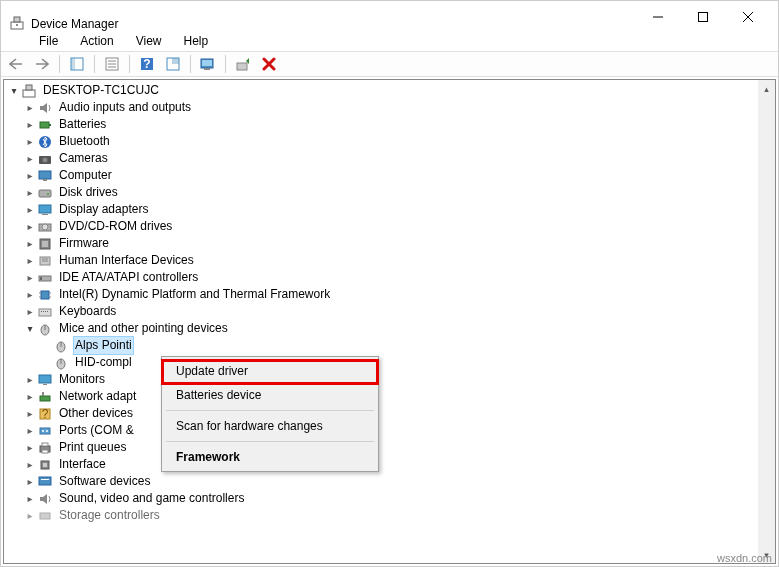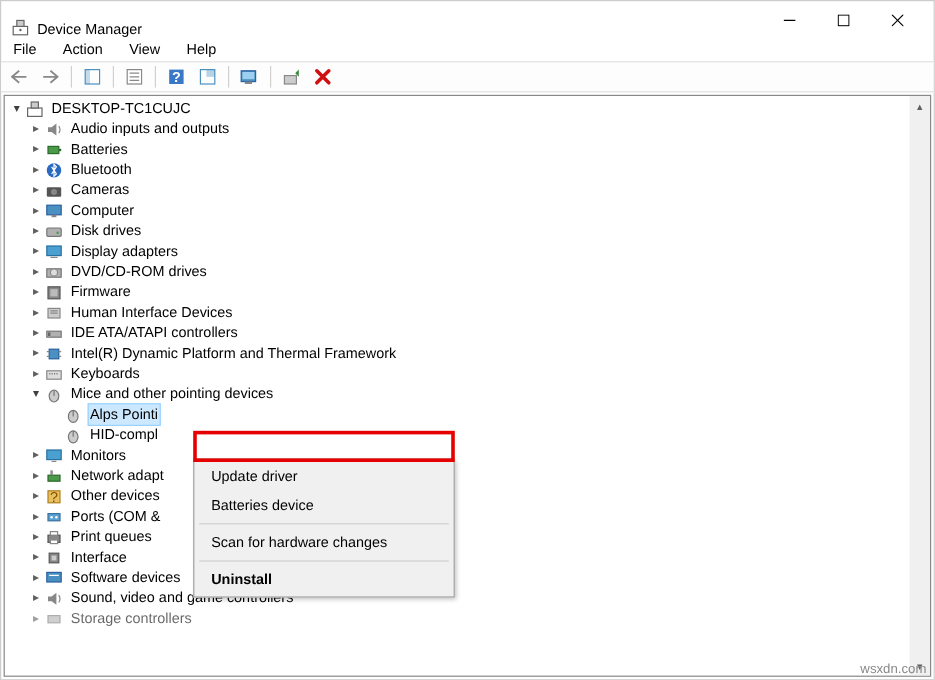--- a/index.html
+++ b/index.html
@@ -2,39 +2,39 @@
 <html><head>
 <meta charset="utf-8">
 <style>
 * { box-sizing: border-box; font-family: "Segoe UI", Tahoma, sans-serif; font-size: 12px; }
 body { margin: 0; background: #fff; width: 779px; height: 567px; overflow: hidden; position: relative; border: 1px solid #ccc; }
 .titlebar { height: 30px; display: flex; align-items: flex-end; padding: 0 8px; }
 .titlebar .title-icon { width: 16px; height: 16px; margin-right: 6px; display: flex; align-items: center; justify-content: center; }
 .titlebar .title-text { flex: 1; }
 .win-controls { display: flex; }
 .win-btn { width: 45px; height: 28px; display: flex; align-items: center; justify-content: center; }
-.menubar { height: 20px; display: flex; align-items: center; padding: 0 6px; gap: 14px; }
+.menubar { height: 20px; display: flex; align-items: center; padding: 0 6px; gap: 14px; margin-left: 28px; }
 .menubar span { padding: 2px 4px; }
 .toolbar { height: 26px; border-top: 1px solid #e0e0e0; border-bottom: 1px solid #e0e0e0; display: flex; align-items: center; padding: 0 4px; gap: 4px; background: #fdfdfd; }
 .toolbar .sep { width: 1px; height: 18px; background: #d0d0d0; margin: 0 2px; }
 .toolbar .tbtn { width: 22px; height: 22px; display: flex; align-items: center; justify-content: center; }
 .tree-container { position: absolute; top: 78px; left: 2px; right: 2px; bottom: 2px; border: 1px solid #888; overflow: hidden; background: #fff; }
 .tree { padding: 2px 0 0 4px; line-height: 17px; }
 .node { display: flex; align-items: center; height: 17px; white-space: nowrap; }
 .arrow { width: 12px; display: inline-flex; justify-content: center; align-items: center; color: #606060; font-size: 10px; }
 .arrow.open { color: #404040; }
 .icon { width: 16px; height: 16px; margin: 0 4px 0 1px; display: inline-flex; align-items: center; justify-content: center; }
 .node .label { padding: 0 2px; }
 .node.selected .label { background: #cce8ff; border: 1px solid #99d1ff; padding: 0 1px; }
 .indent0 { padding-left: 0px; }
 .indent1 { padding-left: 16px; }
 .indent2 { padding-left: 32px; }
 .scrollbar { position: absolute; right: 0; top: 0; bottom: 0; width: 17px; background: #f0f0f0; }
 .scroll-arrow { position: absolute; width: 17px; height: 17px; display: flex; align-items: center; justify-content: center; color: #606060; font-size: 9px; }
-.context-menu { position: absolute; left: 160px; top: 381px; width: 218px; background: #f0f0f0; border: 1px solid #a0a0a0; box-shadow: 2px 2px 4px rgba(0,0,0,0.25); padding: 2px; }
+.context-menu { position: absolute; left: 160px; top: 355px; width: 218px; background: #f0f0f0; border: 1px solid #a0a0a0; box-shadow: 2px 2px 4px rgba(0,0,0,0.25); padding: 2px; }
 .context-menu .item { padding: 5px 12px; font-size: 12px; }
 .context-menu .item.bold { font-weight: bold; }
 .context-menu .csep { height: 1px; background: #d0d0d0; margin: 3px 2px; }
 .highlight-box { position: absolute; left: 160px; top: 358px; width: 218px; height: 26px; border: 3px solid #e60000; pointer-events: none; }
 .watermark { position: absolute; right: 6px; bottom: 2px; font-size: 11px; color: #888; }
 svg { display: block; }
 </style>
 </head>
 <body>
 
@@ -438,18 +438,18 @@
     <div class="scroll-arrow" style="bottom:0">▾</div>
   </div>
 </div>
 
 <div class="context-menu">
   <div class="item">Update driver</div>
   <div class="item">Batteries device</div>
   <div class="csep"></div>
   <div class="item">Scan for hardware changes</div>
   <div class="csep"></div>
-  <div class="item bold">Uninstall</div>
+  <div class="item bold">Framework</div>
 </div>
 
 <div class="highlight-box"></div>
 
 <div class="watermark">wsxdn.com</div>
 
 </body></html>

